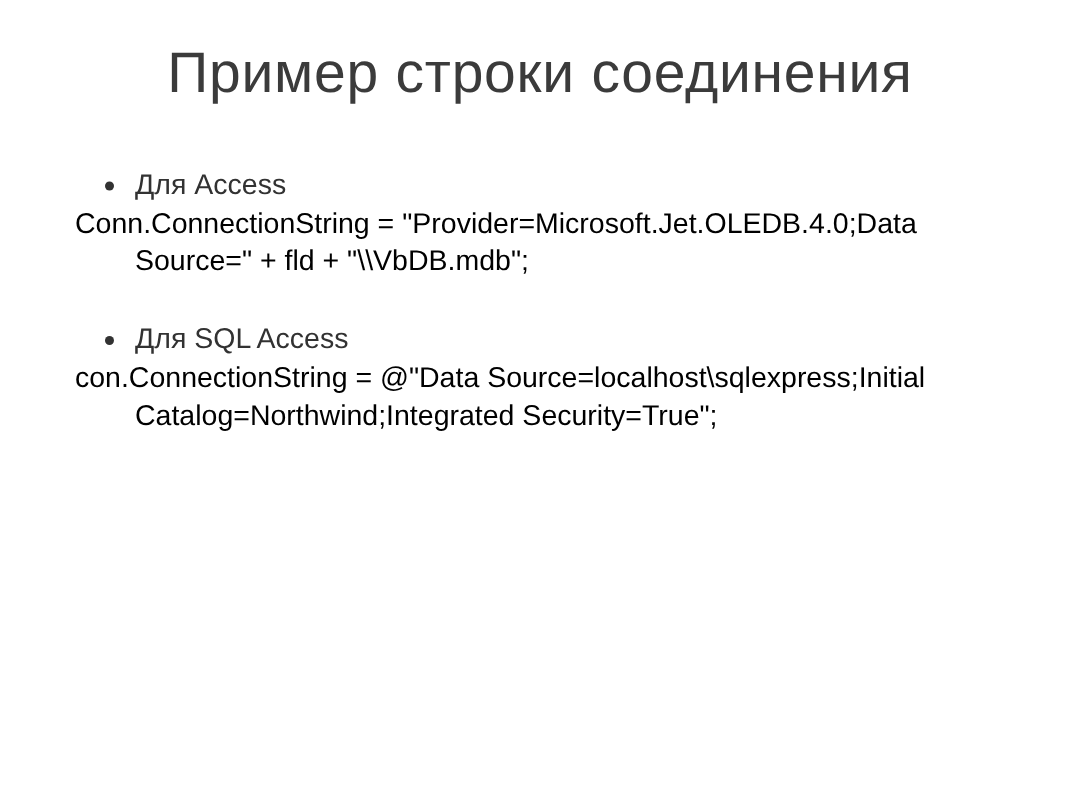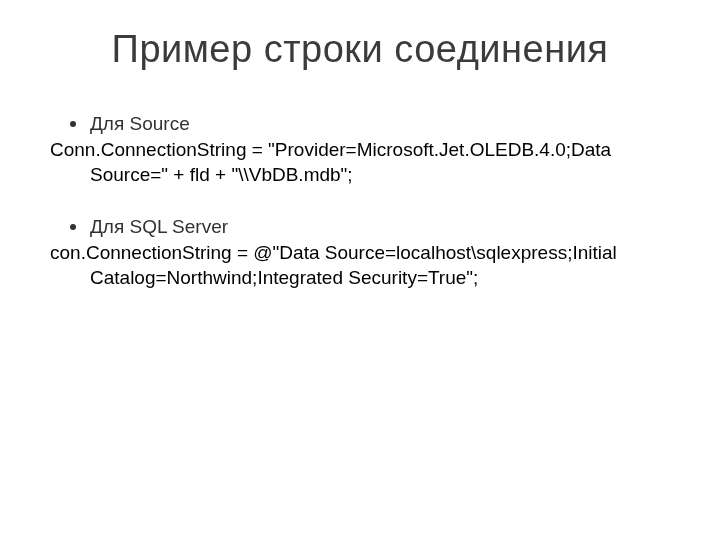--- a/index.html
+++ b/index.html
@@ -60,24 +60,24 @@
   </style>
 </head>
 <body>
 
 <div class="slide">
   <h1 class="title">Пример строки соединения</h1>
   <div class="content">
 
     <div class="bullet-row">
       <div class="bullet-dot"></div>
-      <div class="bullet-text">Для Source</div>
+      <div class="bullet-text">Для Access</div>
     </div>
     <div class="orange-block">Conn.ConnectionString = "Provider=Microsoft.Jet.OLEDB.4.0;Data Source=" + fld + "\\VbDB.mdb";</div>
 
     <div class="bullet-row">
       <div class="bullet-dot"></div>
-      <div class="bullet-text">Для SQL Server</div>
+      <div class="bullet-text">Для SQL Access</div>
     </div>
     <div class="orange-block">con.ConnectionString = @"Data Source=localhost\sqlexpress;Initial Catalog=Northwind;Integrated Security=True";</div>
 
   </div>
 </div>
 
 </body></html>

